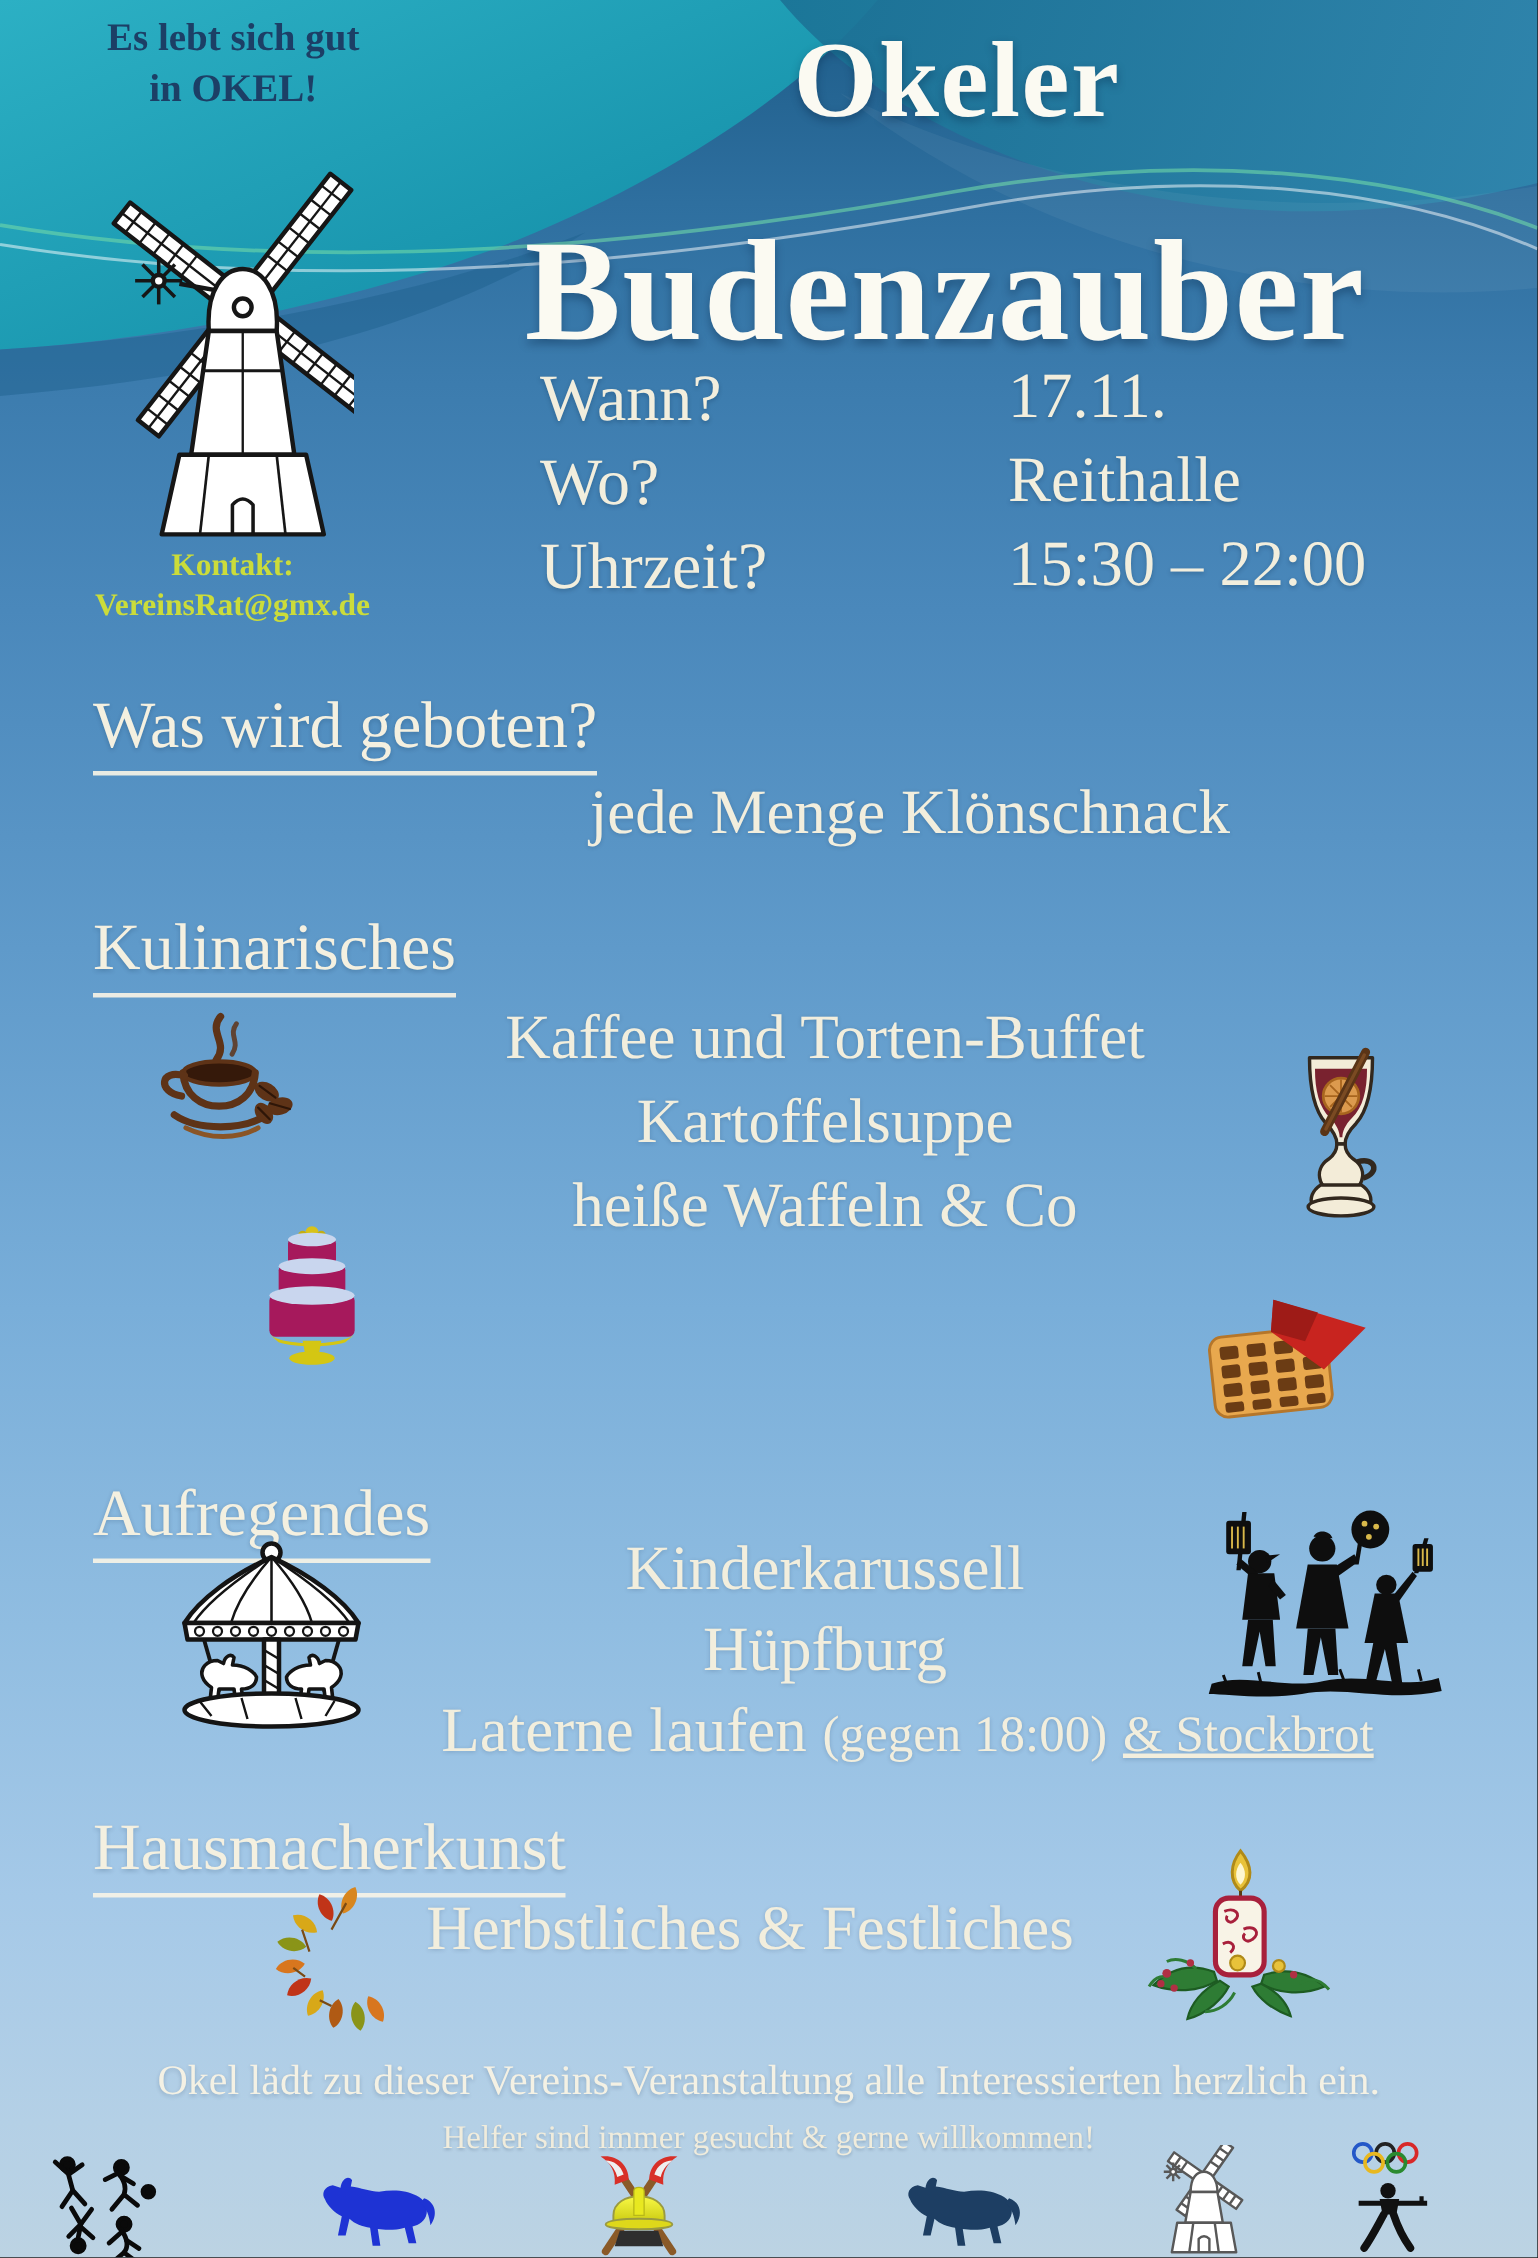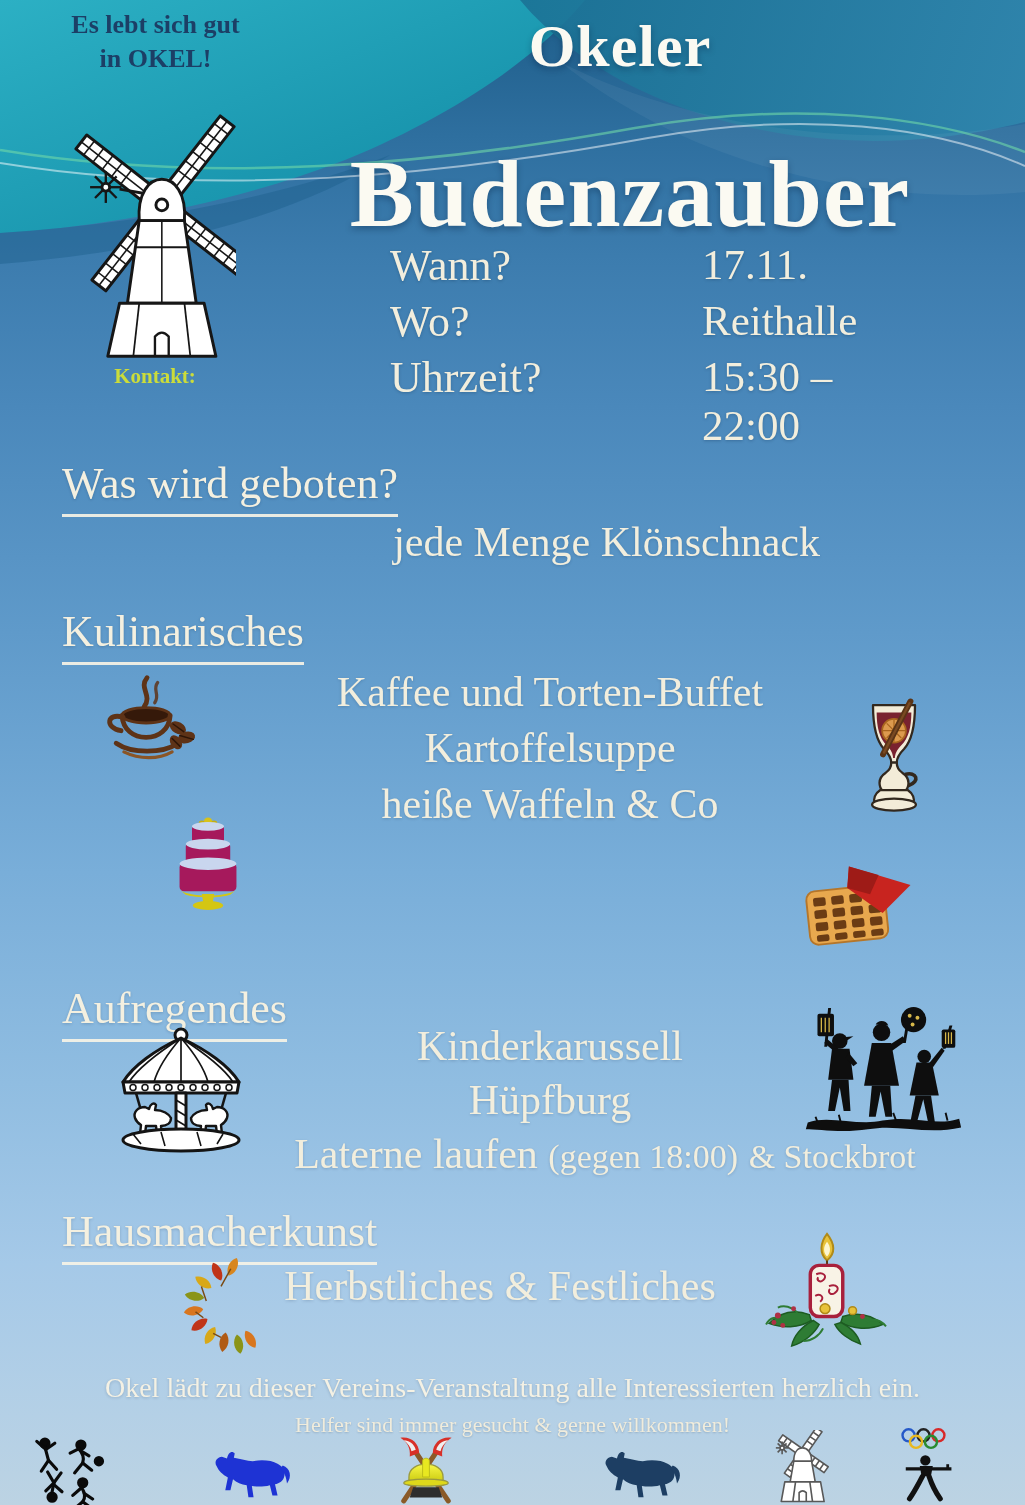--- a/index.html
+++ b/index.html
@@ -18,36 +18,36 @@
   .slogan{
     left:38px;top:8px;width:235px;
     color:#1c3f66;font-size:26px;font-weight:bold;
     text-align:center;line-height:1.3;white-space:pre-line;
   }
   .contact{left:25px;top:364px;width:260px;text-align:center;color:#cbdc3a;font-weight:bold;}
   .contact .c1{font-size:21px;}
   .contact .c2{font-size:21px;margin-top:2px;}
   .title{color:#fbfaf2;text-align:center;font-weight:bold;letter-spacing:1px;
     text-shadow:0 3px 6px rgba(0,30,60,.35);}
-  .title1{left:290px;top:12px;width:660px;font-size:60px;}
+  .title1{left:308px;top:12px;width:660px;font-size:72px;}
   .title2{left:230px;top:138px;width:800px;font-size:96px;}
   .info{left:360px;top:240px;width:580px;color:#f2eedd;text-shadow:0 1px 3px rgba(0,30,60,.25);}
-  .info .row{position:relative;height:56px;margin-left:30px;}
+  .info .row{position:relative;height:56px;}
   .info .q{position:absolute;left:0;font-size:44px;}
   .info .a{position:absolute;left:312px;font-size:43px;}
   .heading{
     display:inline-block;color:#f4f0e0;font-size:44px;
     border-bottom:3px solid rgba(246,243,230,.92);padding-bottom:5px;
     text-shadow:0 1px 3px rgba(0,30,60,.2);white-space:nowrap;
   }
   .bodyline{color:#f2eedd;font-size:42px;text-align:center;white-space:nowrap;
     text-shadow:0 1px 3px rgba(0,30,60,.18);}
   .menu .bodyline{height:56px;line-height:56px;}
   .lantern-note{font-size:34px;}
-  .lantern-suffix{font-size:34px;}
+  .lantern-suffix{font-size:34px;text-decoration:underline;}
   .invite{left:10px;top:1372px;width:1005px;text-align:center;color:#f4f1e4;font-size:28px;
     text-shadow:0 1px 3px rgba(0,30,60,.2);white-space:nowrap;}
   .helpers{left:10px;top:1412px;width:1005px;text-align:center;color:#f0ecdc;font-size:22px;
     text-shadow:0 1px 2px rgba(0,30,60,.2);}
   .icon{line-height:0;}
   svg{display:block;}
 </style>
 </head>
 <body>
 
@@ -140,20 +140,21 @@
         <path d="M52,222 L138,222 L150,276 L40,276 Z"></path>
         <line x1="72" y1="222" x2="66" y2="276" stroke-width="1.8"></line>
         <line x1="118" y1="222" x2="124" y2="276" stroke-width="1.8"></line>
         <path d="M88,276 L88,256 Q95,248 102,256 L102,276" fill="none" stroke-width="2.4"></path>
       </g>
     </svg>
   </div>
 
   <div class="abs contact">
     <div class="c1">Kontakt:</div>
+    <div class="c2">VereinsRat@gmx.de</div>
   </div>
 
   <div class="abs title title1">Okeler</div>
   <div class="abs title title2">Budenzauber</div>
 
   <div class="abs info">
     <div class="row">
       <span class="q">Wann?</span>
       <span class="a">17.11.</span>
     </div>

